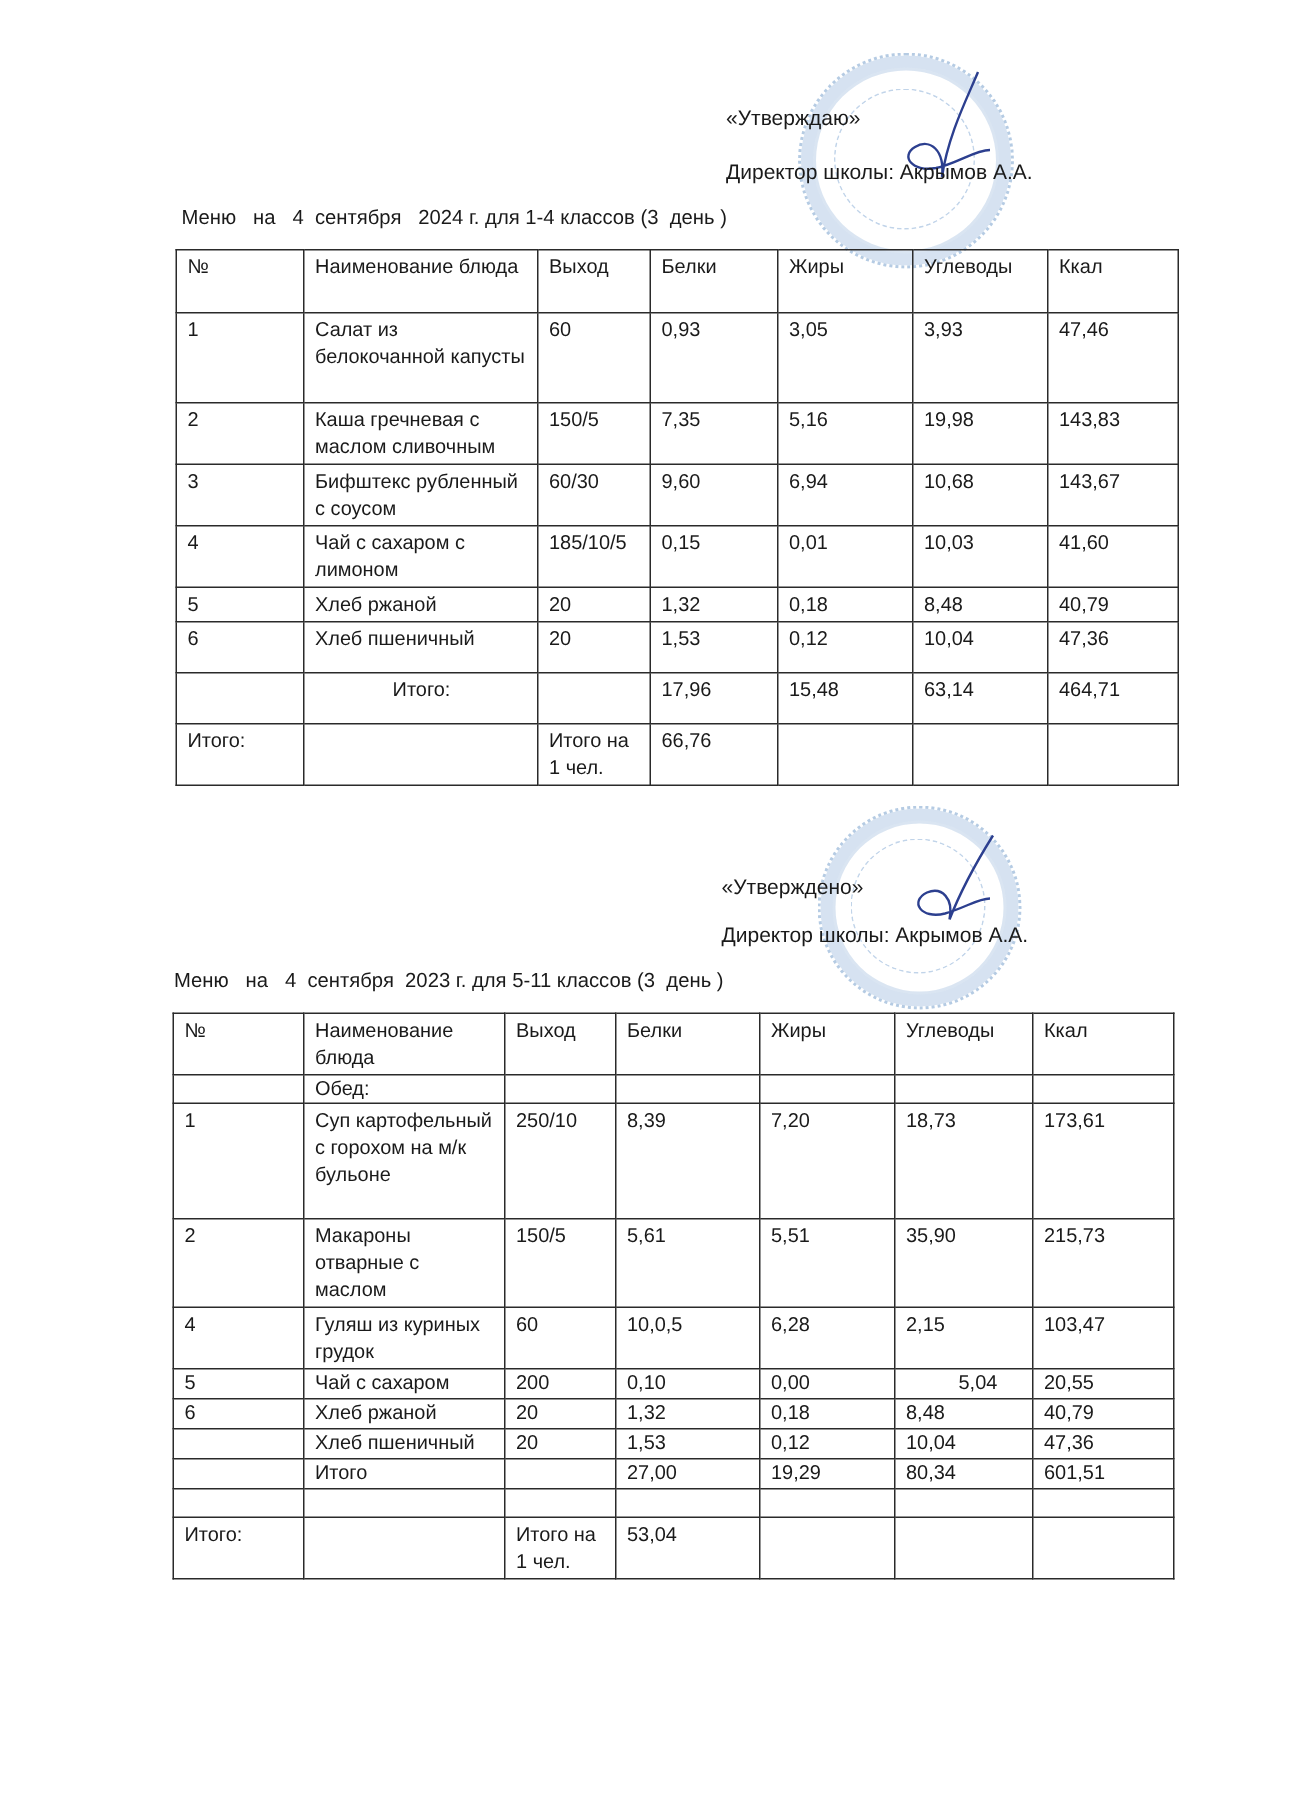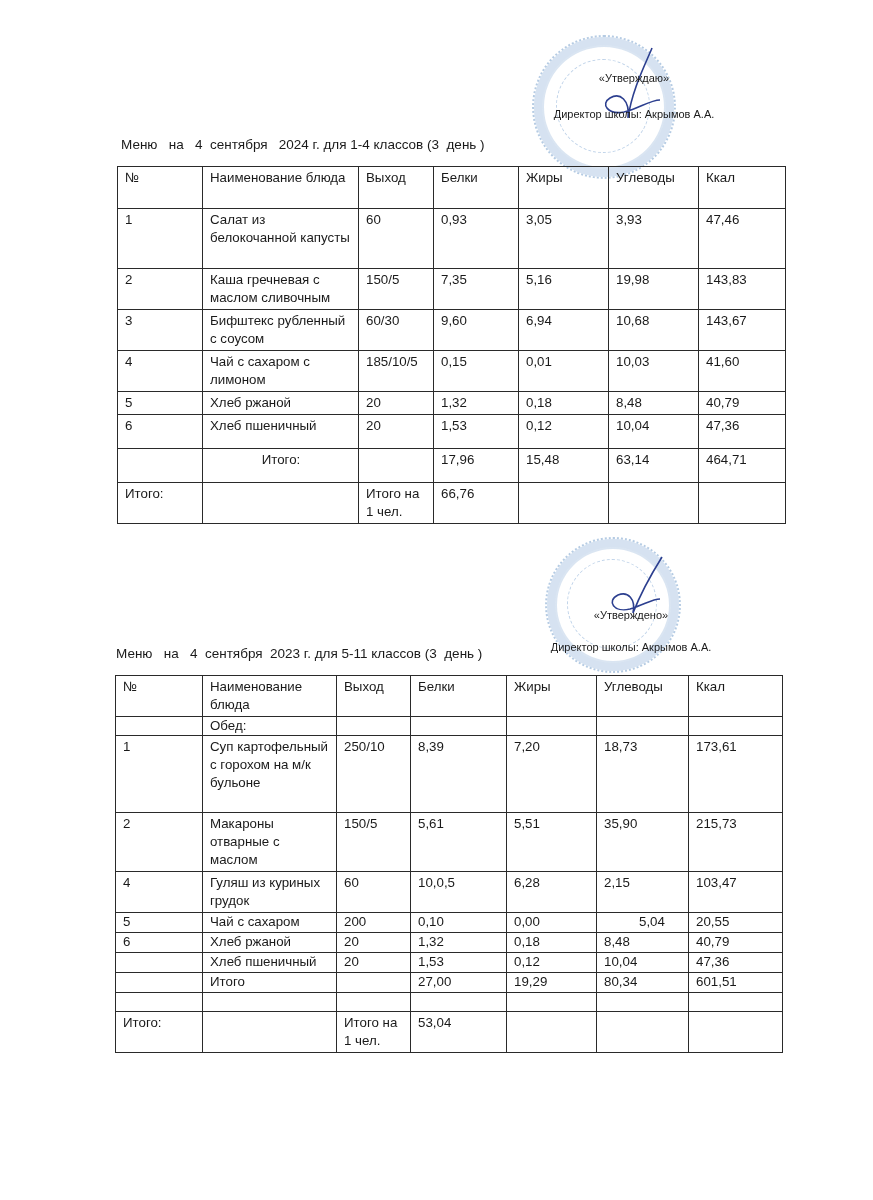--- a/index.html
+++ b/index.html
@@ -1,19 +1,19 @@
 <!DOCTYPE html>
 <html><head>
 <meta charset="utf-8">
 <style>
   html, body { margin:0; padding:0; background:#ffffff; }
   body { width:873px; height:1200px; position:relative; overflow:hidden;
          font-family:"Liberation Sans", "DejaVu Sans", sans-serif; color:#1a1a1a; font-size:13px; }
   .abs { position:absolute; }
-  .approval { text-align:center; font-size:11px; line-height:18px; }
+  .approval { text-align:left; font-size:14px; line-height:18px; }
   .title { font-size:13.5px; white-space:pre; }
   table.menu { position:absolute; border-collapse:collapse; table-layout:fixed; }
   table.menu td { border:1px solid #2a2a2a; vertical-align:top; padding:2px 6px 2px 7px;
                   font-size:13.3px; line-height:18px; }
   .center { text-align:center; }
   .stamp { position:absolute; border-radius:50%; border:2px dotted #a9c3df;
            box-shadow: inset 0 0 0 8px rgba(190,210,235,0.25), inset 0 0 0 10px rgba(170,195,225,0.5);
            opacity:0.85; }
   .stamp-inner { position:absolute; border-radius:50%; border:1px dashed #b7cde6; }
   .sig { position:absolute; }
@@ -129,21 +129,21 @@
   </tr>
 </tbody>
   </table>
 
 <div class="stamp" style="left:545px;top:537px;width:132px;height:132px;">
   <div class="stamp-inner" style="left:20px;top:20px;width:88px;height:88px;"></div>
 </div>
 <svg class="sig" style="left:600px;top:555px;" width="80" height="70" viewBox="0 0 80 70">
   <path d="M62 2 C52 18 40 40 33 58 M33 58 C36 44 28 36 18 40 C6 46 14 58 30 54 C44 50 52 44 60 44" fill="none" stroke="#2c3f8f" stroke-width="1.6"></path>
 </svg>
-<div class="abs approval" style="right:92px;top:606px;width:300px;">
+<div class="abs approval" style="right:92px;top:582px;width:300px;">
   <div>«Утверждено»</div>
   <div style="margin-top:14px;">Директор школы: Акрымов А.А.</div>
 </div>
 
 <div class="abs title" style="left:116px;top:646px;">Меню   на   4  сентября  2023 г. для 5-11 классов (3  день )</div>
 
 <table class="menu" style="left:115px;top:675px;width:667px;">
   <colgroup>
     <col style="width:87px">
       <col style="width:134px">

